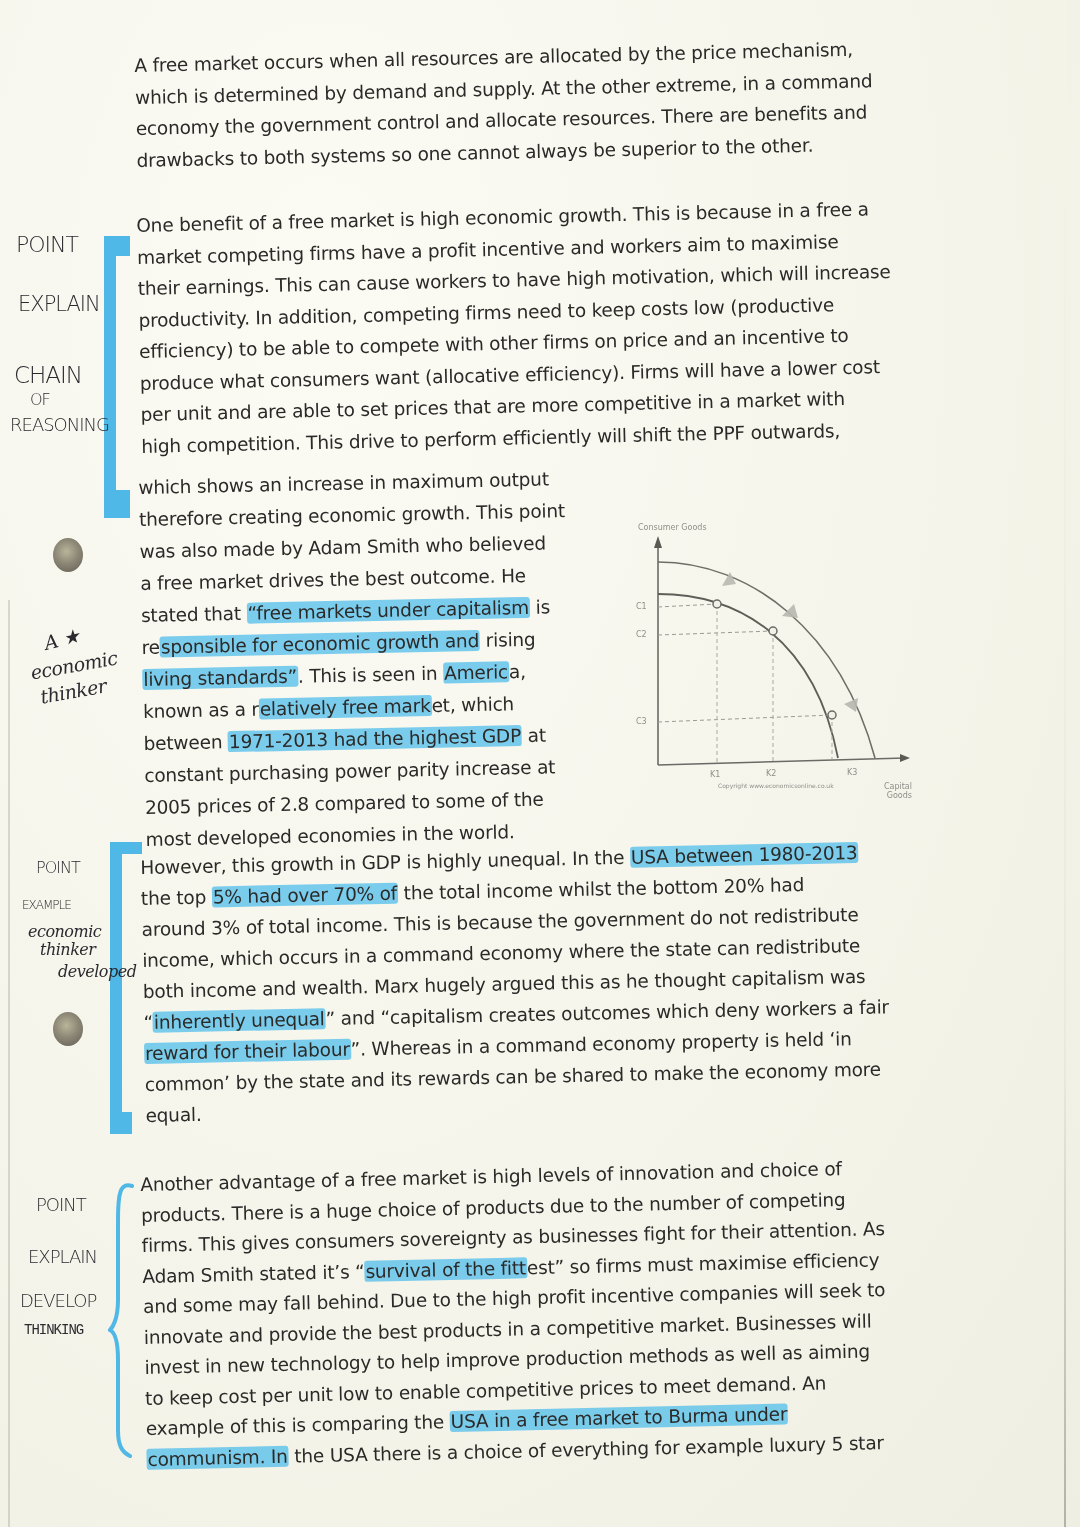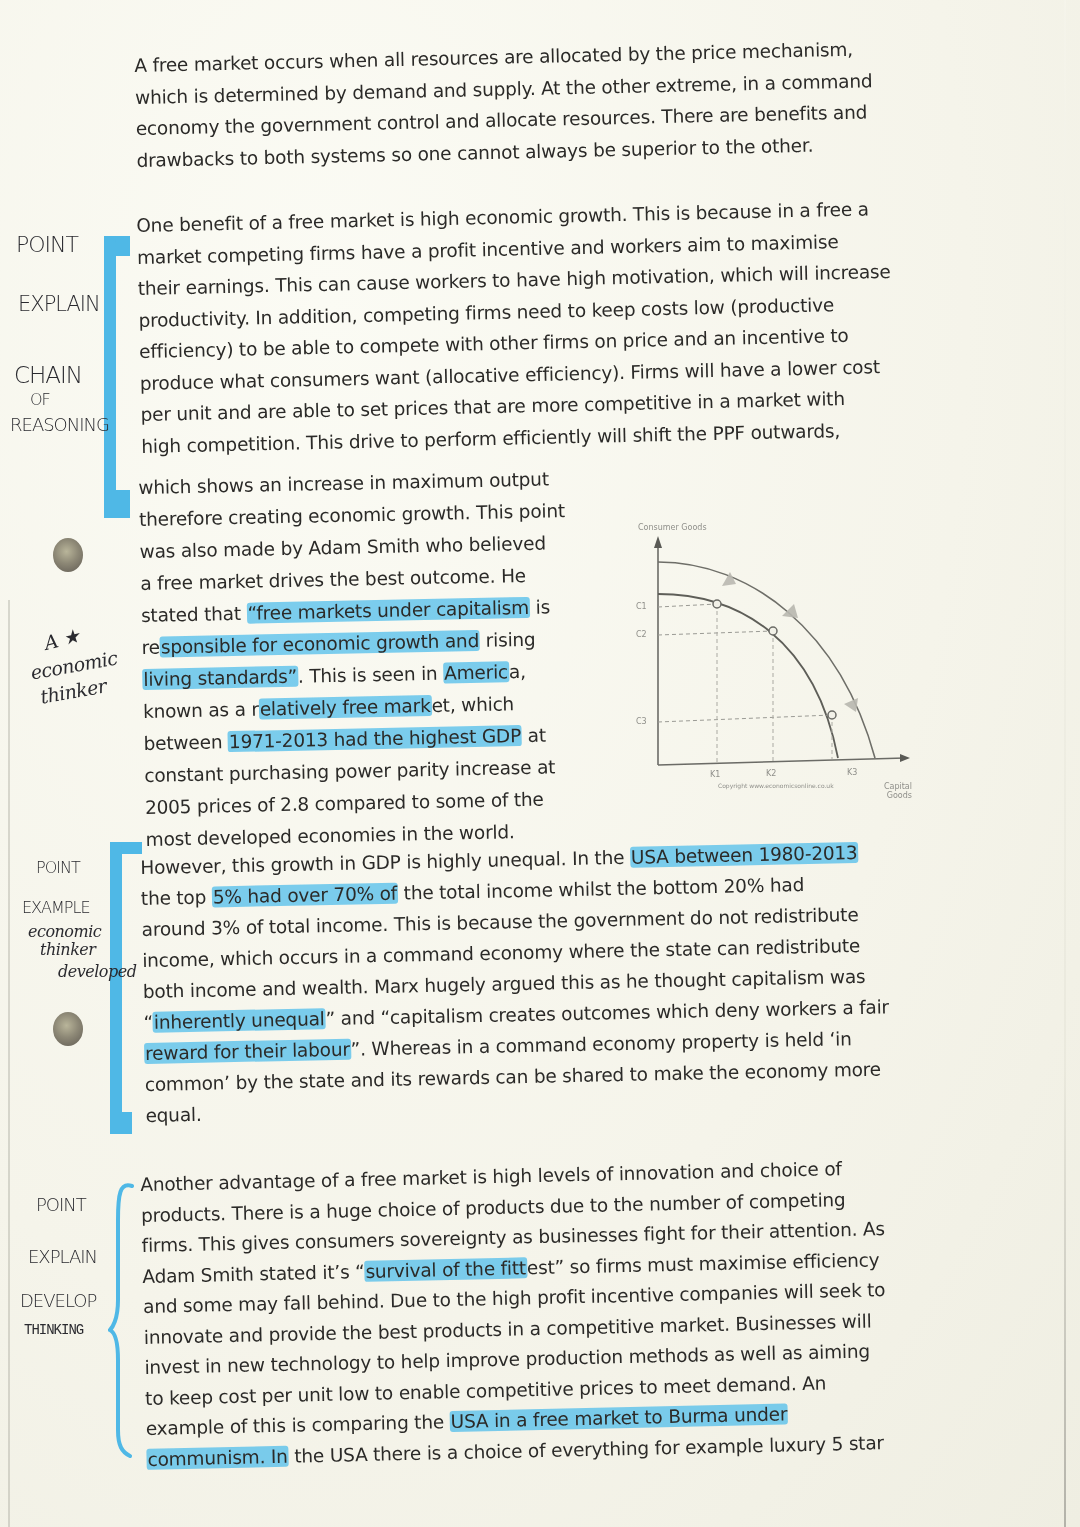--- a/index.html
+++ b/index.html
@@ -140,21 +140,21 @@
   <div class="margin-note caps" style="left:18px; top:292px; font-size:21px;">EXPLAIN</div>
   <div class="margin-note caps" style="left:14px; top:362px; font-size:23px;">CHAIN</div>
   <div class="margin-note caps" style="left:30px; top:390px; font-size:16px;">OF</div>
   <div class="margin-note caps" style="left:10px; top:414px; font-size:18px;">REASONING</div>
 
   <div class="margin-note" style="left:44px; top:628px; transform:rotate(-14deg);">A ★</div>
   <div class="margin-note" style="left:30px; top:654px; transform:rotate(-10deg);">economic</div>
   <div class="margin-note" style="left:40px; top:680px; transform:rotate(-10deg);">thinker</div>
 
   <div class="margin-note caps" style="left:36px; top:858px; font-size:16px;">POINT</div>
-  <div class="margin-note caps" style="left:22px; top:898px; font-size:16px;text-align:right;">EXAMPLE</div>
+  <div class="margin-note caps" style="left:22px; top:898px; font-size:12px;text-align:right;">EXAMPLE</div>
   <div class="margin-note small" style="left:28px; top:922px;">economic</div>
   <div class="margin-note small" style="left:40px; top:940px;">thinker</div>
   <div class="margin-note small" style="left:18px; top:962px;margin-left:40px;">developed</div>
 
   <div class="margin-note caps" style="left:36px; top:1194px; font-size:18px;">POINT</div>
   <div class="margin-note caps" style="left:28px; top:1246px; font-size:18px;">EXPLAIN</div>
   <div class="margin-note caps" style="left:20px; top:1290px; font-size:18px;">DEVELOP</div>
   <div class="margin-note caps" style="left:24px; top:1322px; font-size:14px;font-family:Liberation Mono, monospace;">THINKING</div>
 
   <div class="chart">

